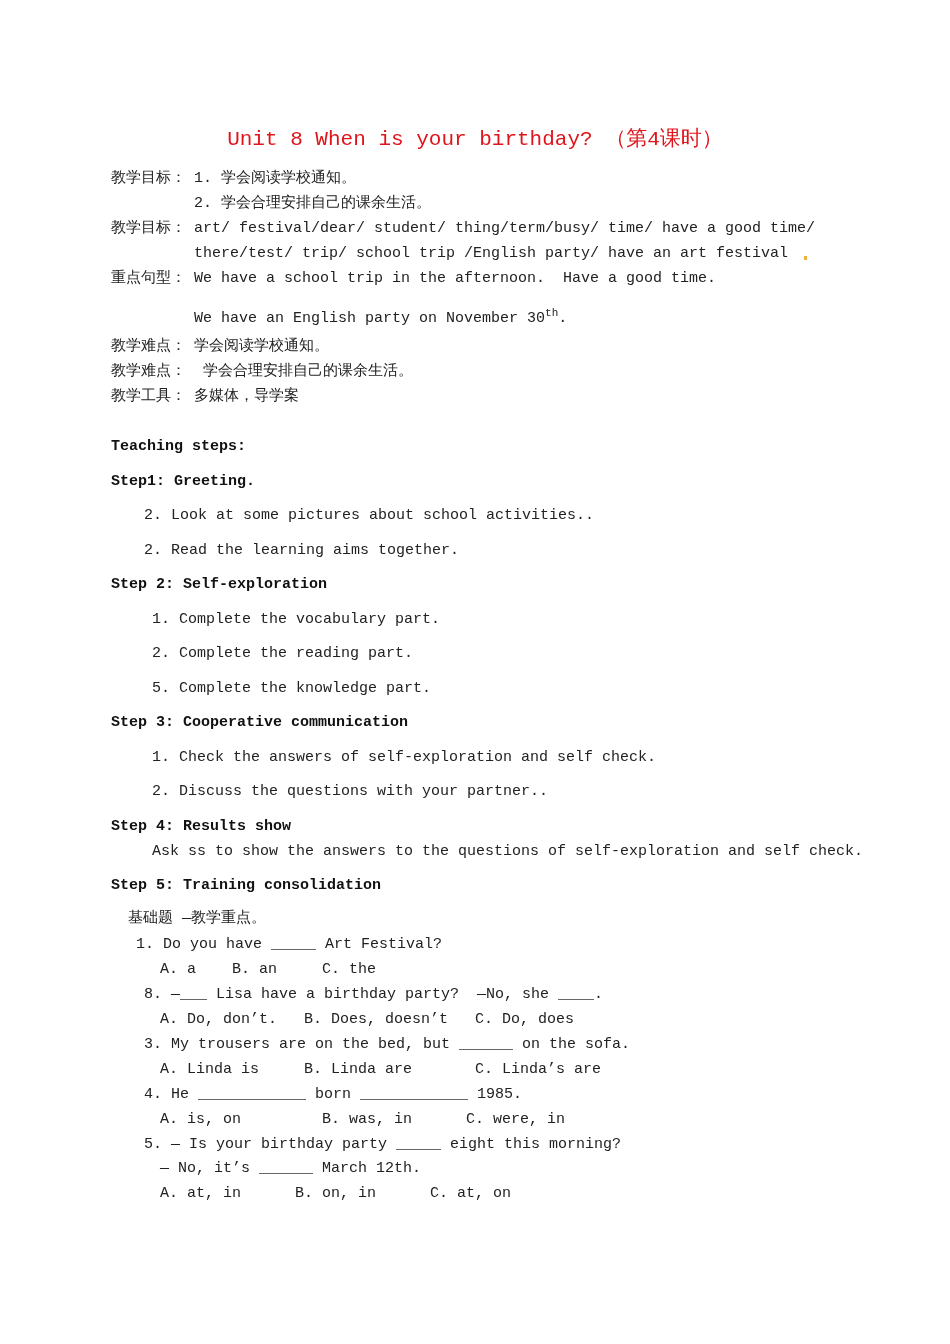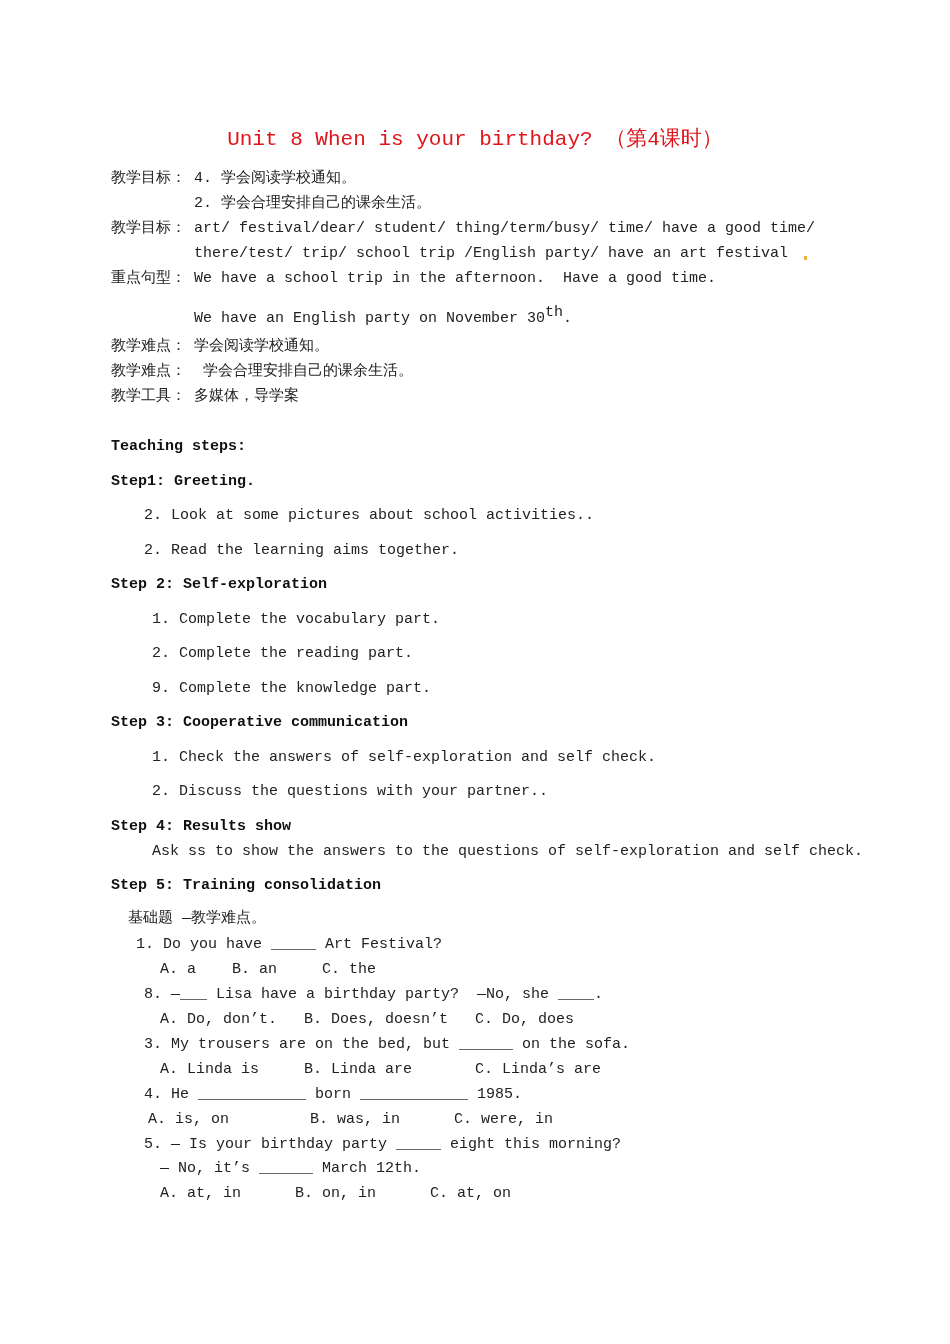--- a/index.html
+++ b/index.html
@@ -2,29 +2,29 @@
 <html><head>
 <meta charset="utf-8">
 <style>
   html,body{margin:0;padding:0;background:#fff;}
   body{width:950px;height:1344px;position:relative;overflow:hidden;
        font-family:"Liberation Mono","DejaVu Sans Mono",monospace;color:#222;font-size:15px;}
   .abs{position:absolute;white-space:pre;line-height:18px;}
   .title{color:#e0151b;font-size:21px;left:0;width:950px;text-align:center;top:131px;}
   .bold{font-weight:bold;color:#111;text-align:center;}
   .mark{display:inline-block;width:3px;height:4px;background:#e8b53a;vertical-align:baseline;}
-  sup{font-size:15px;}
+  sup{font-size:11px;}
 </style>
 </head>
 <body>
 
 <div class="abs title">Unit 8 When is your birthday? （第4课时）</div>
 
 <div class="abs" style="left:111px;top:170px">教学目标：</div>
-<div class="abs" style="left:194px;top:170px">4. 学会阅读学校通知。</div>
+<div class="abs" style="left:194px;top:170px">1. 学会阅读学校通知。</div>
 <div class="abs" style="left:194px;top:195px">2. 学会合理安排自己的课余生活。</div>
 
 <div class="abs" style="left:111px;top:220px">教学目标：</div>
 <div class="abs" style="left:194px;top:220px">art/ festival/dear/ student/ thing/term/busy/ time/ have a good time/</div>
 <div class="abs" style="left:194px;top:245px">there/test/ trip/ school trip /English party/ have an art festival</div>
 
 <div class="abs" style="left:111px;top:270px">重点句型：</div>
 <div class="abs" style="left:194px;top:270px">We have a school trip in the afternoon.  Have a good time.</div>
 <div class="abs" style="left:194px;top:304px"><span>We have an English party on November 30</span><sup>th</sup><span>.</span></div>
 
@@ -37,38 +37,38 @@
 
 <div class="abs bold" style="left:111px;top:438px">Teaching steps:</div>
 
 <div class="abs bold" style="left:111px;top:473px">Step1: Greeting.</div>
 <div class="abs" style="left:144px;top:507px">2. Look at some pictures about school activities..</div>
 <div class="abs" style="left:144px;top:542px">2. Read the learning aims together.</div>
 
 <div class="abs bold" style="left:111px;top:576px">Step 2: Self-exploration</div>
 <div class="abs" style="left:152px;top:611px">1. Complete the vocabulary part.</div>
 <div class="abs" style="left:152px;top:645px">2. Complete the reading part.</div>
-<div class="abs" style="left:152px;top:680px">9. Complete the knowledge part.</div>
+<div class="abs" style="left:152px;top:680px">5. Complete the knowledge part.</div>
 
 <div class="abs bold" style="left:111px;top:714px">Step 3: Cooperative communication</div>
 <div class="abs" style="left:152px;top:749px">1. Check the answers of self-exploration and self check.</div>
 <div class="abs" style="left:152px;top:783px">2. Discuss the questions with your partner..</div>
 
 <div class="abs bold" style="left:111px;top:818px">Step 4: Results show</div>
 <div class="abs" style="left:152px;top:843px">Ask ss to show the answers to the questions of self-exploration and self check.</div>
 
 <div class="abs bold" style="left:111px;top:877px">Step 5: Training consolidation</div>
 
-<div class="abs" style="left:128px;top:910px">基础题 —教学难点。</div>
+<div class="abs" style="left:128px;top:910px">基础题 —教学重点。</div>
 
 <div class="abs" style="left:136px;top:936px">1. Do you have _____ Art Festival?</div>
 <div class="abs" style="left:160px;top:961px">A. a    B. an     C. the</div>
 <div class="abs" style="left:144px;top:986px">8. —___ Lisa have a birthday party?  —No, she ____.</div>
 <div class="abs" style="left:160px;top:1011px">A. Do, don’t.   B. Does, doesn’t   C. Do, does</div>
 <div class="abs" style="left:144px;top:1036px">3. My trousers are on the bed, but ______ on the sofa.</div>
 <div class="abs" style="left:160px;top:1061px">A. Linda is     B. Linda are       C. Linda’s are</div>
 <div class="abs" style="left:144px;top:1086px">4. He ____________ born ____________ 1985.</div>
-<div class="abs" style="left:148px;top:1111px">A. is, on         B. was, in      C. were, in</div>
+<div class="abs" style="left:160px;top:1111px">A. is, on         B. was, in      C. were, in</div>
 <div class="abs" style="left:144px;top:1136px">5. — Is your birthday party _____ eight this morning?</div>
 <div class="abs" style="left:160px;top:1160px">— No, it’s ______ March 12th.</div>
 <div class="abs" style="left:160px;top:1185px">A. at, in      B. on, in      C. at, on</div>
 
 <span class="mark" style="position:absolute;left:804px;top:256px"></span>
 
 </body></html>

